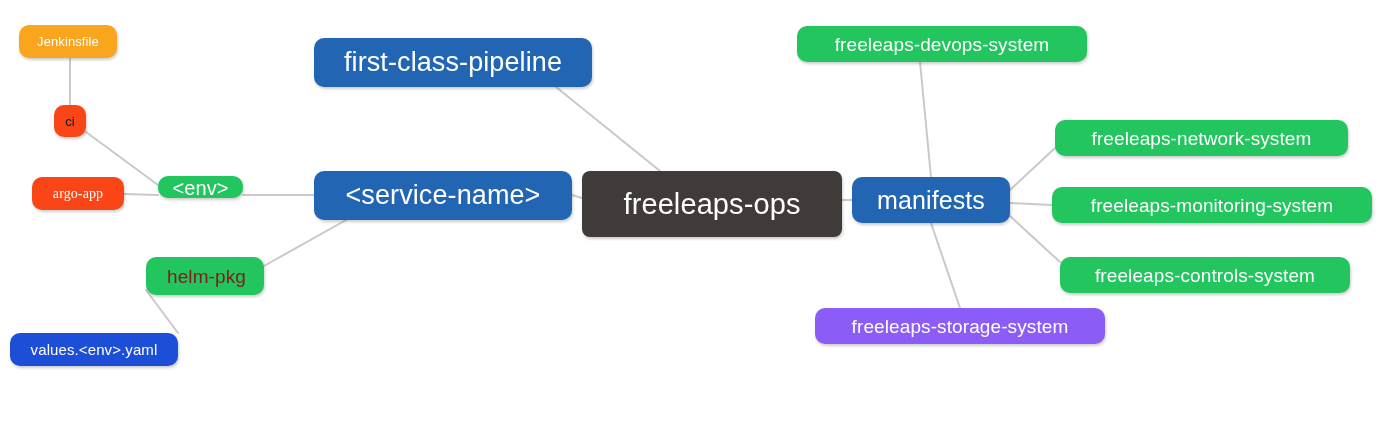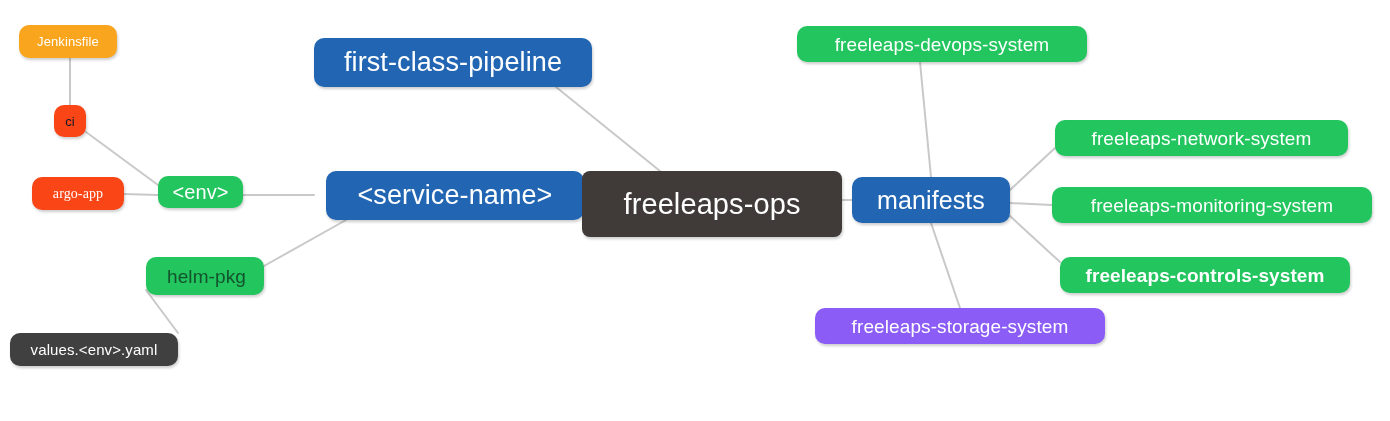--- a/index.html
+++ b/index.html
@@ -66,50 +66,50 @@
   <div id="node-layer">
       <div class="node" style="left: 19px; top: 25px; width: 98px; height: 33px; background: rgb(250, 165, 30); color: rgb(255, 255, 255); font-size: 13px;">
         <span>Jenkinsfile</span>
       </div>
       <div class="node" style="left: 54px; top: 105px; width: 32px; height: 32px; background: rgb(250, 70, 22); color: #0f172a; font-size: 13px;">
         <span>ci</span>
       </div>
       <div class="node" style="left: 32px; top: 177px; width: 92px; height: 33px; background: rgb(250, 70, 22); color: rgb(255, 255, 255); font-size: 14px; font-family: Liberation Serif, serif;">
         <span>argo-app</span>
       </div>
-      <div class="node" style="left: 158px; top: 176px; width: 85px; height: 32px; background: rgb(34, 197, 94); color: rgb(255, 255, 255); font-size: 20px;">
+      <div class="node" style="left: 158px; top: 176px; width: 85px; height: 22px; background: rgb(34, 197, 94); color: rgb(255, 255, 255); font-size: 20px; align-items: flex-end;">
         <span>&lt;env&gt;</span>
       </div>
-      <div class="node" style="left: 146px; top: 257px; width: 118px; height: 38px; background: rgb(34, 197, 94); color: #14532d; font-size: 19px; padding-left: 12px;">
+      <div class="node" style="left: 146px; top: 257px; width: 118px; height: 38px; background: rgb(34, 197, 94); color: #7f1d1d; font-size: 19px; padding-left: 12px;">
         <span>helm-pkg</span>
       </div>
-      <div class="node" style="left: 10px; top: 333px; width: 168px; height: 33px; background: #404040; color: rgb(255, 255, 255); font-size: 15px;">
+      <div class="node" style="left: 10px; top: 333px; width: 168px; height: 33px; background: #1d4ed8; color: rgb(255, 255, 255); font-size: 15px;">
         <span>values.&lt;env&gt;.yaml</span>
       </div>
       <div class="node" style="left: 314px; top: 38px; width: 278px; height: 49px; background: rgb(34, 102, 179); color: rgb(255, 255, 255); font-size: 27px; text-align: right;">
         <span>first-class-pipeline</span>
       </div>
-      <div class="node" style="left: 314px; top: 171px; width: 258px; height: 49px; background: rgb(34, 102, 179); color: rgb(255, 255, 255); font-size: 27px; margin-left: 12px;">
+      <div class="node" style="left: 314px; top: 171px; width: 258px; height: 49px; background: rgb(34, 102, 179); color: rgb(255, 255, 255); font-size: 27px;">
         <span>&lt;service-name&gt;</span>
       </div>
       <div class="node root" style="left: 582px; top: 171px; width: 260px; height: 66px; background: rgb(64, 59, 57); color: rgb(255, 255, 255); font-size: 29px;">
         <span>freeleaps-ops</span>
       </div>
       <div class="node" style="left: 852px; top: 177px; width: 158px; height: 46px; background: rgb(34, 102, 179); color: rgb(255, 255, 255); font-size: 25px;">
         <span>manifests</span>
       </div>
       <div class="node" style="left: 797px; top: 26px; width: 290px; height: 36px; background: rgb(34, 197, 94); color: rgb(255, 255, 255); font-size: 19px;">
         <span>freeleaps-devops-system</span>
       </div>
       <div class="node" style="left: 1055px; top: 120px; width: 293px; height: 36px; background: rgb(34, 197, 94); color: rgb(255, 255, 255); font-size: 19px;">
         <span>freeleaps-network-system</span>
       </div>
       <div class="node" style="left: 1052px; top: 187px; width: 320px; height: 36px; background: rgb(34, 197, 94); color: rgb(255, 255, 255); font-size: 19px;">
         <span>freeleaps-monitoring-system</span>
       </div>
-      <div class="node" style="left: 1060px; top: 257px; width: 290px; height: 36px; background: rgb(34, 197, 94); color: rgb(255, 255, 255); font-size: 19px; font-weight: bold;">
+      <div class="node" style="left: 1060px; top: 257px; width: 290px; height: 36px; background: rgb(34, 197, 94); color: rgb(255, 255, 255); font-size: 19px;">
         <span>freeleaps-controls-system</span>
       </div>
       <div class="node" style="left: 815px; top: 308px; width: 290px; height: 36px; background: #8b5cf6; color: rgb(255, 255, 255); font-size: 19px;">
         <span>freeleaps-storage-system</span>
       </div>
     </div>
 </div>
 
 </body></html>

